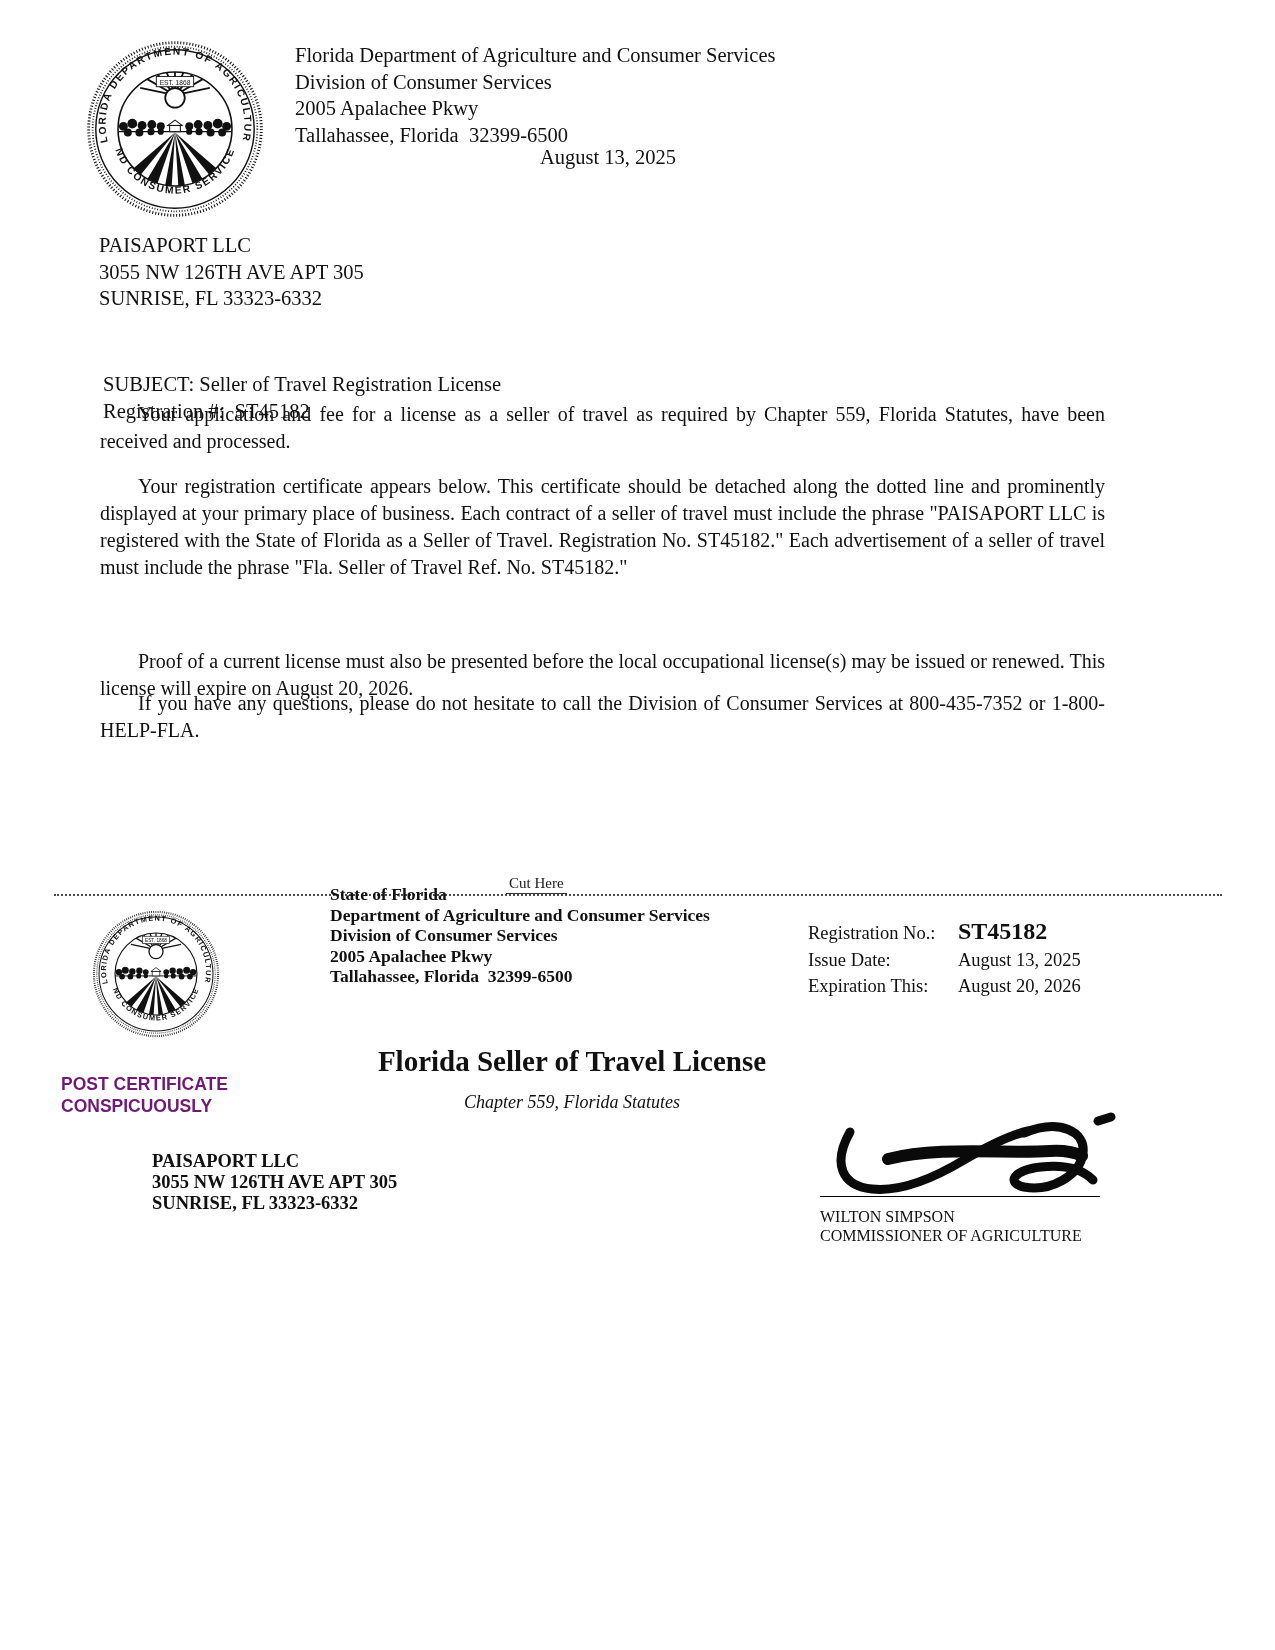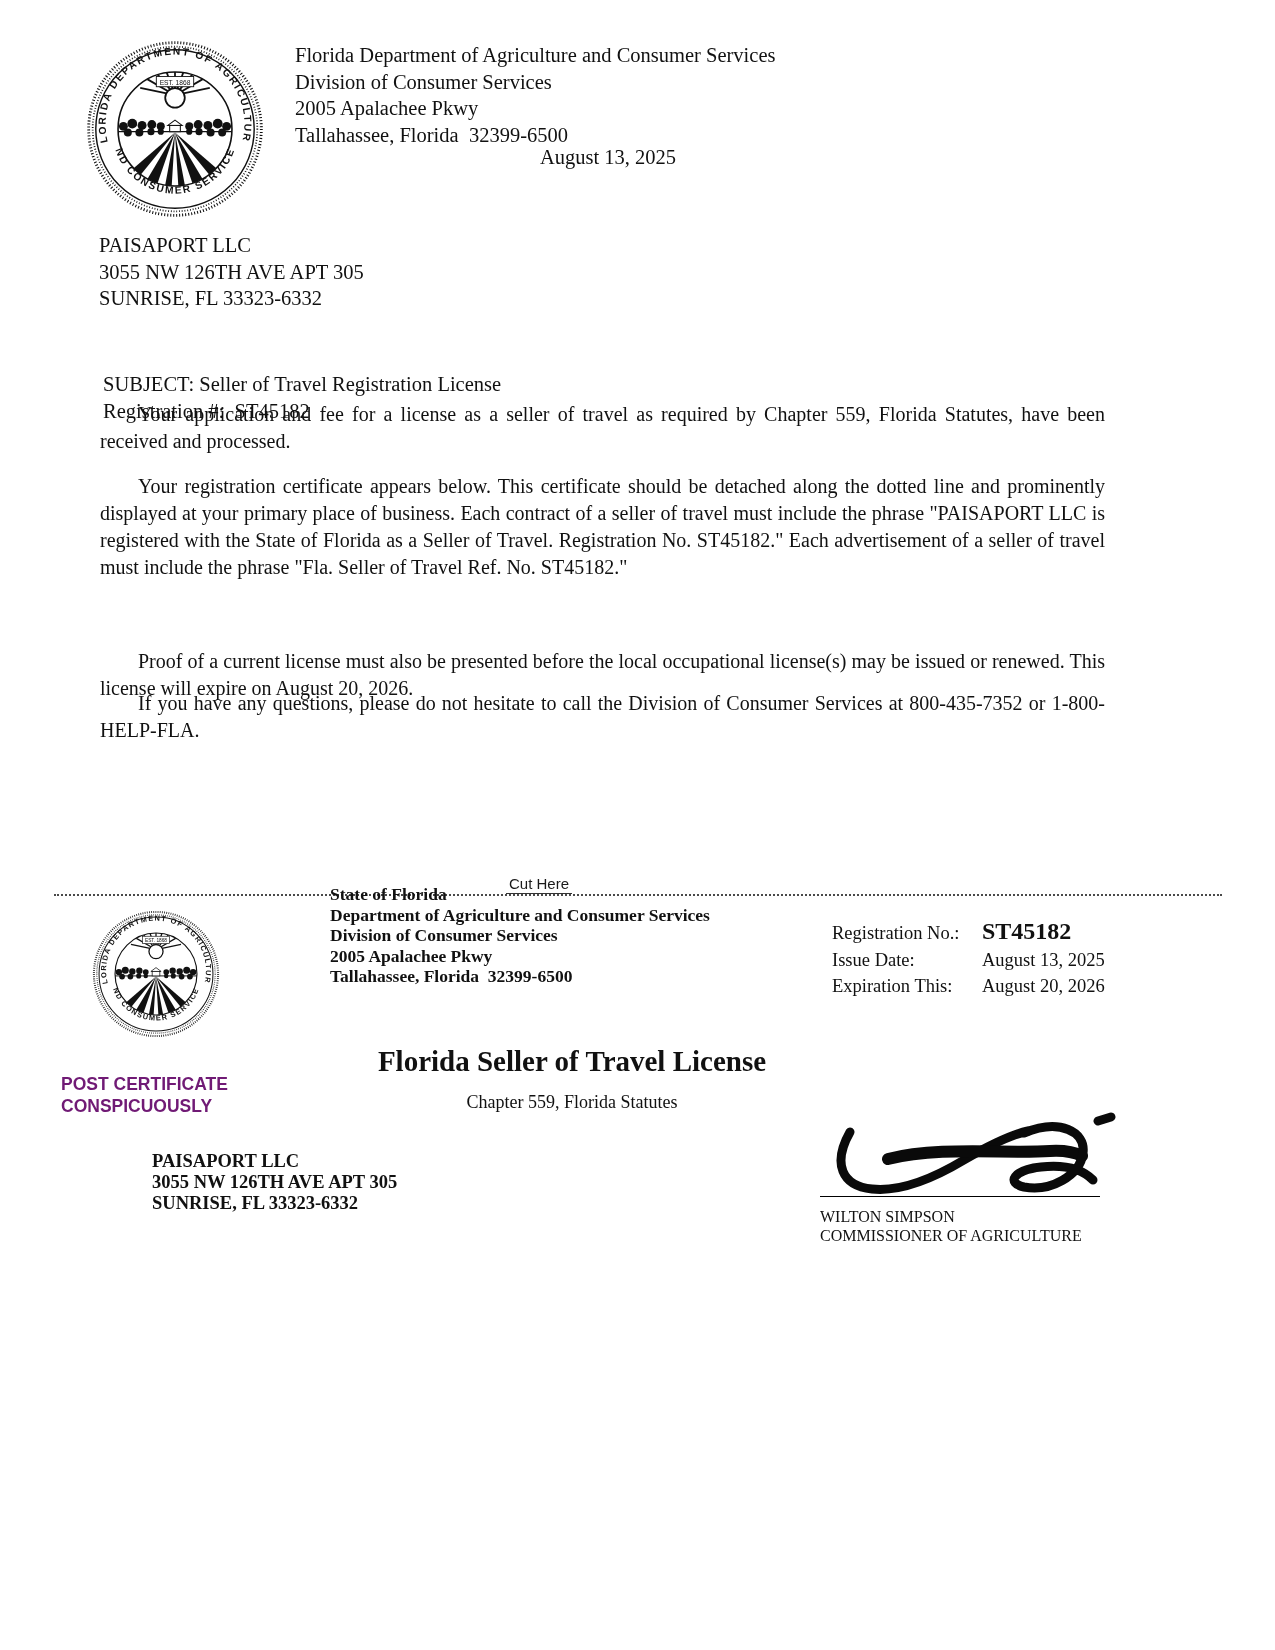--- a/index.html
+++ b/index.html
@@ -28,35 +28,35 @@
   .para{left:100px;width:1005px;font-size:20px;line-height:27px;text-align:justify;text-indent:38px;}
   .p1{top:401px;}
   .p2{top:473px;}
   .p3{top:618px;margin-top:30px;}
   .p4{top:690px;}
 
   
   .cut-row{left:54px;width:1168px;top:872px;height:22px;border-bottom:2px dotted #4a4a4a;}
   .cut-label{
     position:absolute;left:452px;bottom:0px;
-    font-family:Liberation Sans, sans-serif;
+    font-family:Liberation Serif, serif;
     font-size:15px;color:#1a1a1a;
     border-bottom:1.5px solid #333;
     padding:0 3px 1px 3px;line-height:17px;
   }
 
   
   .cert-agency{left:330px;top:884px;width:472px;text-align:left;font-weight:bold;font-size:17.5px;line-height:20.5px;}
-  .cert-reg{left:832px;top:918px;display:grid;grid-template-columns:150px auto;row-gap:5px;align-items:baseline;}
+  .cert-reg{left:808px;top:918px;display:grid;grid-template-columns:150px auto;row-gap:5px;align-items:baseline;}
   .cert-reg .lab{font-size:18.5px;}
   .cert-reg .val{font-size:18.5px;}
   .cert-reg .val-strong{font-size:24px;font-weight:bold;}
 
   .cert-title{left:300px;top:1045px;width:544px;text-align:center;font-weight:bold;font-size:29px;}
-  .cert-subtitle{left:300px;top:1092px;width:544px;text-align:center;font-size:18px;}
+  .cert-subtitle{left:300px;top:1092px;width:544px;text-align:center;font-size:18px;font-style:italic;}
 
   .post-notice{
     left:61px;top:1074px;
     font-family:"Liberation Sans", sans-serif;
     font-weight:bold;font-size:17.5px;line-height:21.5px;color:#701a75;
   }
 
   .licensee{left:152px;top:1151px;font-weight:bold;font-size:18.5px;line-height:21px;}
 
   .sig-svg{left:812px;top:1112px;width:308px;height:86px;}

